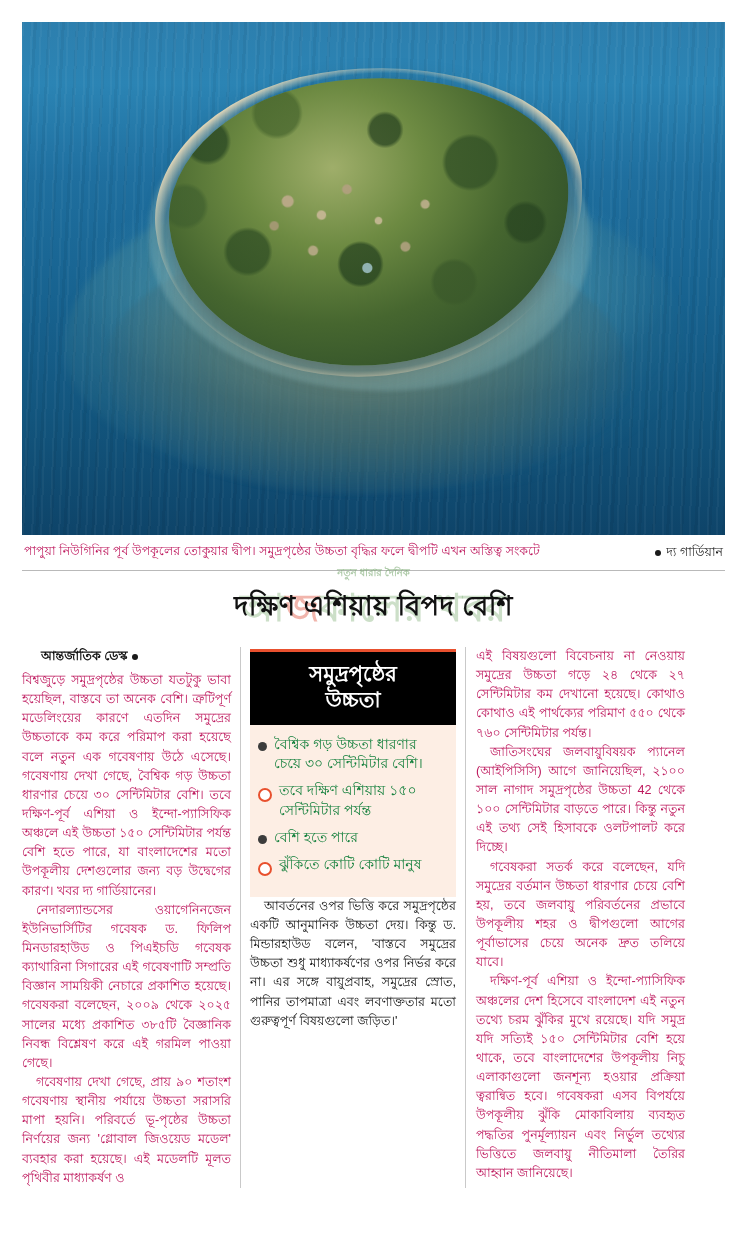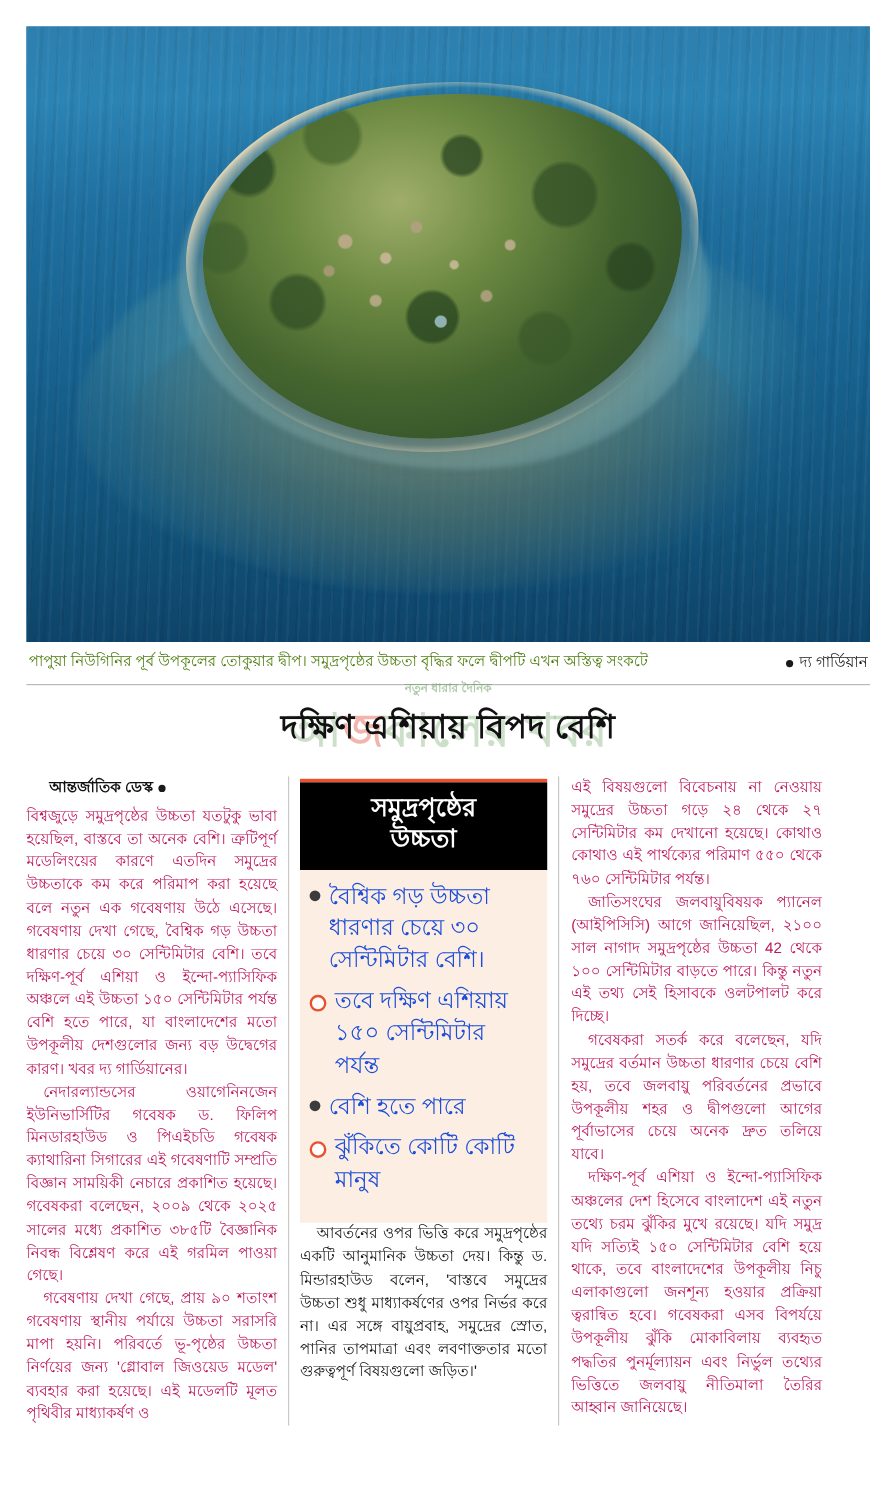--- a/index.html
+++ b/index.html
@@ -133,21 +133,21 @@
     border-bottom: 1px solid #b9b9b9;
     padding: 8px 2px 7px 2px;
     box-sizing: border-box;
     display: flex;
     align-items: flex-start;
     justify-content: space-between;
     gap: 10px;
   }
   .caption-text {
     font-size: 12.5px;
-    color: #4d7c0f;
+    color: #be185d;
     line-height: 1.35;
   }
   .credit {
     font-size: 12.5px;
     color: #1a1a1a;
     white-space: nowrap;
     display: flex;
     align-items: center;
     gap: 5px;
   }
@@ -270,23 +270,23 @@
     background: #3c3c3c;
     margin-top: 7px;
   }
   .bullet-dot.ring {
     background: #ffffff;
     border: 2.5px solid #e8502e;
     width: 10px;
     height: 10px;
   }
   .bullet-text {
-    font-size: 19px;
+    font-size: 14px;
     line-height: 1.42;
-    color: #1d4ed8;
+    color: #15803d;
   }
   .mid-after {
   }
   p.mid-body {
     font-size: 12.6px;
     line-height: 1.52;
     text-align: justify;
     color: #111;
     margin: 0;
     text-indent: 14px;

